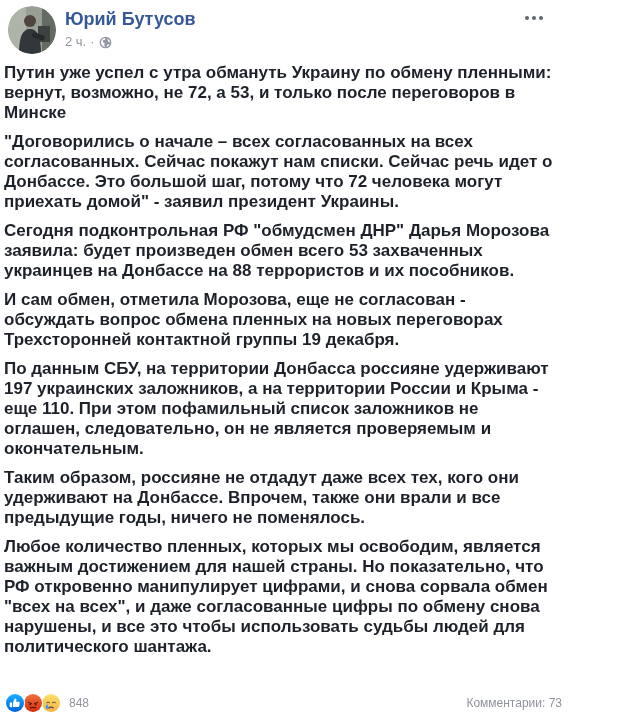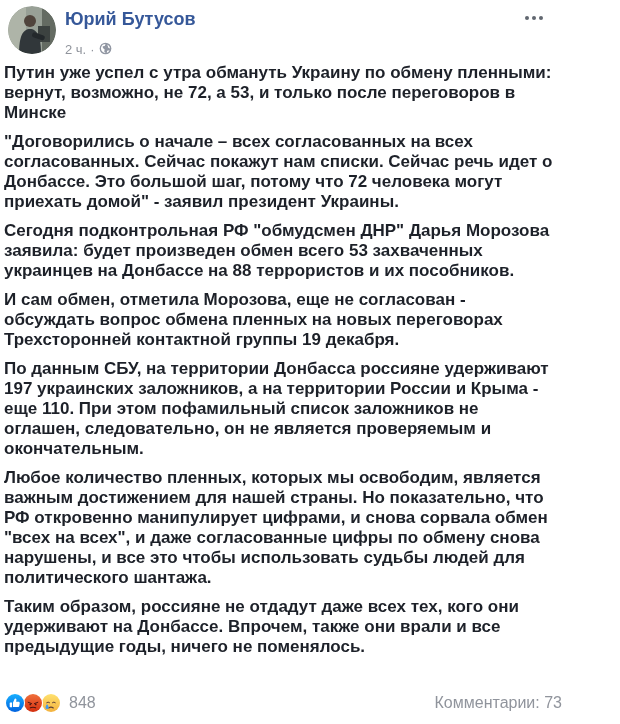--- a/index.html
+++ b/index.html
@@ -6,33 +6,33 @@
   html, body { width: 620px; height: 724px; background: #fff; }
   body { font-family: "Liberation Sans", sans-serif; overflow: hidden; }
   .post { position: relative; width: 572px; height: 724px; background: #fff; }
 
   
   .header { position: absolute; top: 6px; left: 8px; right: 8px; height: 52px; display: flex; }
   .avatar { width: 48px; height: 48px; border-radius: 50%; overflow: hidden; flex: 0 0 48px; cursor: pointer; }
   .avatar svg { display: block; }
   .hmeta { margin-left: 9px; padding-top: 3px; }
   .author { color: #365899; font-weight: bold; font-size: 18px; line-height: 21px; text-decoration: none; cursor: pointer; display: inline-block; }
-  .subline { display: flex; align-items: flex-start; margin-top: 12px; color: #90949c; font-size: 13px; }
+  .subline { display: flex; align-items: flex-end; margin-top: 4px; color: #90949c; font-size: 13px; }
   .subline .ts { cursor: pointer; }
   .subline .dot-sep { margin: 0 4px; }
   .globe { width: 13px; height: 13px; display: inline-block; }
   .menu-dots { position: absolute; top: 13px; right: 26px; display: flex; gap: 3px; cursor: pointer; padding: 3px; }
   .menu-dots i { width: 4px; height: 4px; border-radius: 50%; background: #616770; display: block; }
 
   
   .body-text { position: absolute; top: 63px; left: 4px; right: 16px; color: #1d2129; font-size: 17px; line-height: 20px; font-weight: bold; }
   .body-text p { margin: 0 0 9px 0; }
 
   
-  .footer { position: absolute; left: 5px; right: 10px; top: 690px; height: 26px; display: flex; align-items: center; justify-content: space-between; color: #90949c; font-size: 16px; }
+  .footer { position: absolute; left: 5px; right: 10px; top: 690px; height: 26px; display: flex; align-items: center; justify-content: space-between; color: #90949c; font-size: 12px; }
   .reactions { display: flex; align-items: center; cursor: pointer; }
   .reaction { width: 20px; height: 20px; border-radius: 50%; border: 1px solid #fff; background: #fff; }
   .reaction svg { display: block; }
   .r-like { z-index: 3; position: relative; }
   .r-angry { z-index: 2; position: relative; margin-left: -2px; }
   .r-sad { z-index: 1; position: relative; margin-left: -2px; }
   .count { margin-left: 8px; cursor: pointer; }
   .stats { display: flex; gap: 12px; }
   .stats span { cursor: pointer; }
 </style>
@@ -80,22 +80,22 @@
     <i></i>
     <i></i>
   </div>
 
   <div class="body-text">
       <p>Путин уже успел с утра обмануть Украину по обмену пленными: вернут, возможно, не 72, а 53, и только после переговоров в Минске</p>
       <p>"Договорились о начале – всех согласованных на всех согласованных. Сейчас покажут нам списки. Сейчас речь идет о Донбассе. Это большой шаг, потому что 72 человека могут приехать домой" - заявил президент Украины.</p>
       <p>Сегодня подконтрольная РФ "обмудсмен ДНР" Дарья Морозова заявила: будет произведен обмен всего 53 захваченных украинцев на Донбассе на 88 террористов и их пособников.</p>
       <p>И сам обмен, отметила Морозова, еще не согласован - обсуждать вопрос обмена пленных на новых переговорах Трехсторонней контактной группы 19 декабря.</p>
       <p>По данным СБУ, на территории Донбасса россияне удерживают 197 украинских заложников, а на территории России и Крыма - еще 110. При этом пофамильный список заложников не оглашен, следовательно, он не является проверяемым и окончательным.</p>
+      <p>Таким образом, россияне не отдадут даже всех тех, кого они удерживают на Донбассе. Впрочем, также они врали и все предыдущие годы, ничего не поменялось.</p>
       <p>Любое количество пленных, которых мы освободим, является важным достижением для нашей страны. Но показательно, что РФ откровенно манипулирует цифрами, и снова сорвала обмен "всех на всех", и даже согласованные цифры по обмену снова нарушены, и все это чтобы использовать судьбы людей для политического шантажа.</p>
-      <p>Таким образом, россияне не отдадут даже всех тех, кого они удерживают на Донбассе. Впрочем, также они врали и все предыдущие годы, ничего не поменялось.</p>
     </div>
 
   <div class="footer">
     <div class="reactions">
       <span class="reaction r-like">
         <svg width="18" height="18" viewBox="0 0 20 20">
           <defs>
               <linearGradient id="gLike" x1="0" y1="0" x2="0" y2="1">
             <stop offset="0" stop-color="#18afff"></stop>
                 <stop offset="1" stop-color="#0062df"></stop>

